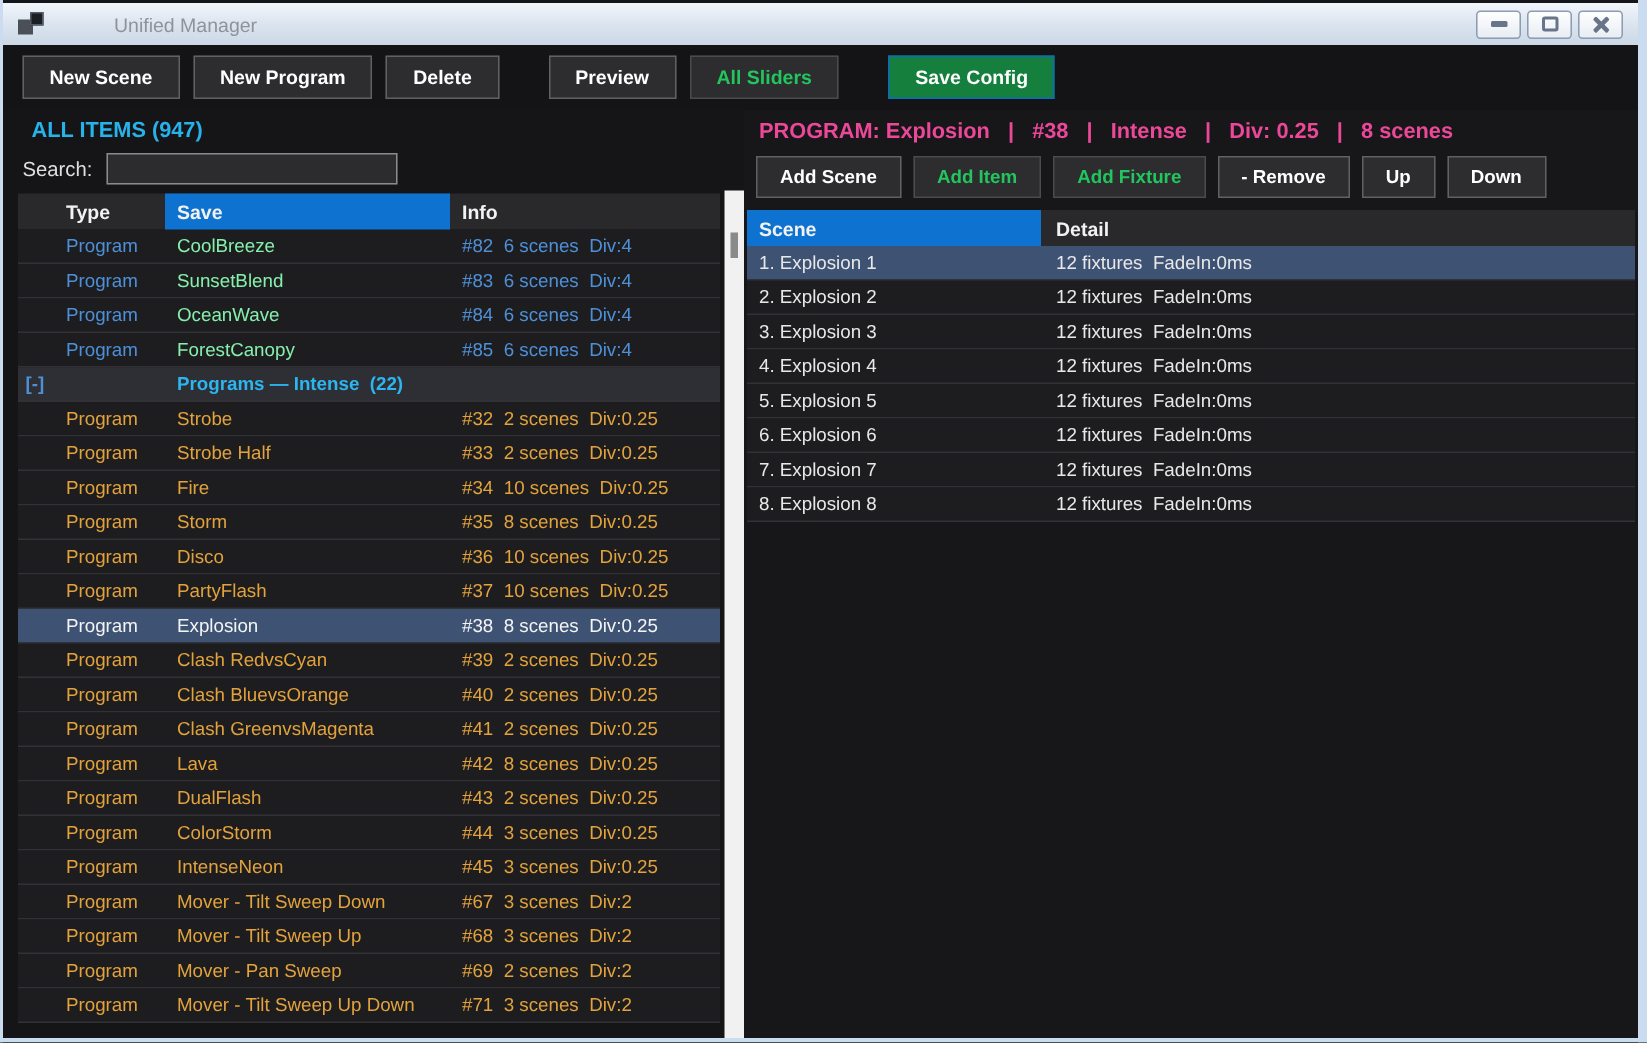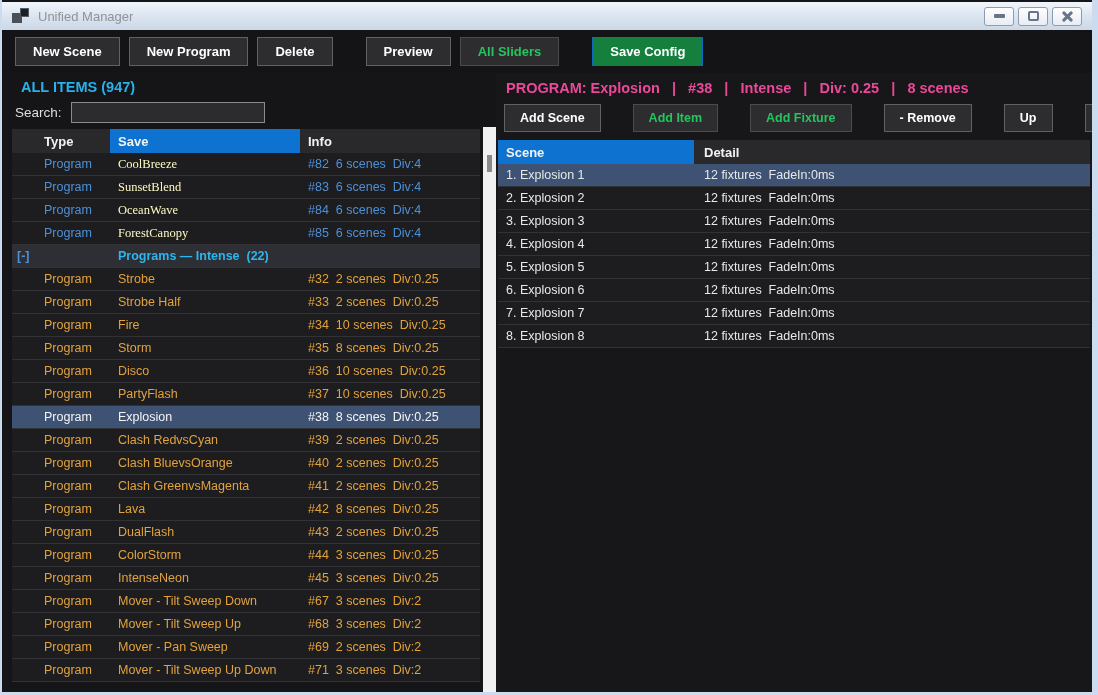--- a/index.html
+++ b/index.html
@@ -9,21 +9,21 @@
     width:1098px; height:695px; position:relative;
     background:#151517;
     border-left:2px solid #ccdcf0; border-right:6px solid #ccdcf0; border-bottom:3px solid #ccdcf0;
     overflow:hidden;
   }
 
   
   .titlebar {
     height:30px; border-top:2px solid #14161a;
     background:linear-gradient(180deg,#f2f6fb 0%,#dde6f1 45%,#ccd8e6 100%);
-    display:flex; align-items:center; padding:0 10px;
+    display:flex; align-items:center; padding:0 10px;gap:38px;
   }
   .app-icon { position:relative; width:17px; height:16px; display:inline-block; }
   .app-icon .sq1 { position:absolute; left:0; bottom:1px; width:10px; height:10px; background:#4b5058; }
   .app-icon .sq2 { position:absolute; right:0; top:0; width:9px; height:9px; background:#1b1e23; border:1px solid #555b64; }
   .title-text { color:#8f9399; font-size:13px; margin-left:9px; }
   .win-controls { margin-left:auto; display:flex; gap:4px; }
   .winbtn {
     width:30px; height:19px; border:1px solid #8e9cb0; border-radius:3px;
     background:linear-gradient(#fefefe,#e8edf4); display:flex; align-items:center; justify-content:center;
     cursor:pointer; padding:0;
@@ -68,35 +68,35 @@
   .th-active { background:#0e72d0; }
   .tr { display:flex; height:23px; align-items:center; background:#1d1d20; border-bottom:1px solid #323236; font-size:12.5px; }
   .cell, .th, .program-header { white-space:pre; overflow:hidden; }
 
   .c-toggle { width:26px; padding-left:5px; }
   .c-type   { width:72px; padding-left:6px; }
   .c-name   { width:190px; padding-left:8px; }
   .c-info   { flex:1; padding-left:8px; }
 
   .pal-blue .c-type, .pal-blue .c-info { color:#4e90d8; }
-  .pal-blue .c-name { color:#fef9c3;font-family:Liberation Serif, serif; }
+  .pal-blue .c-name { color:#86efac; }
   .pal-intense .c-type, .pal-intense .c-name, .pal-intense .c-info { color:#e2a23c; }
   .tr.group { background:#2e2e35; }
   .tr.group .c-toggle { color:#4e90d8; font-weight:bold; }
   .tr.group .c-name { color:#2cb5ef; font-weight:bold; }
   .tr.selected { background:#3e5274; }
   .tr.selected .cell { color:#f4f4f4; }
 
   
   .vscroll { width:13px; background:#f1f1f1; margin-top:54px; position:relative; }
   .vthumb { position:absolute; top:28px; left:4px; width:5px; height:17px; background:#8a8a8a; display:block; }
 
   
   .program-header { color:#ec4899; font-weight:bold; font-size:14.5px; padding:7px 0 2px 10px; height:27px; }
-  .right-buttons { display:flex; padding:4px 0 8px 8px;gap:24px; }
+  .right-buttons { display:flex; padding:4px 0 8px 8px; }
   .right-buttons .tb-btn { height:28px; margin-right:8px; padding:0 15px; font-size:12.5px; }
   .c-scene  { width:196px; padding-left:8px; }
   .c-detail { flex:1; padding-left:10px; }
   .scene-rows .tr .cell { color:#e8e8e8; }
 </style>
 </head>
 <body>
 
 <div class="window">
 

